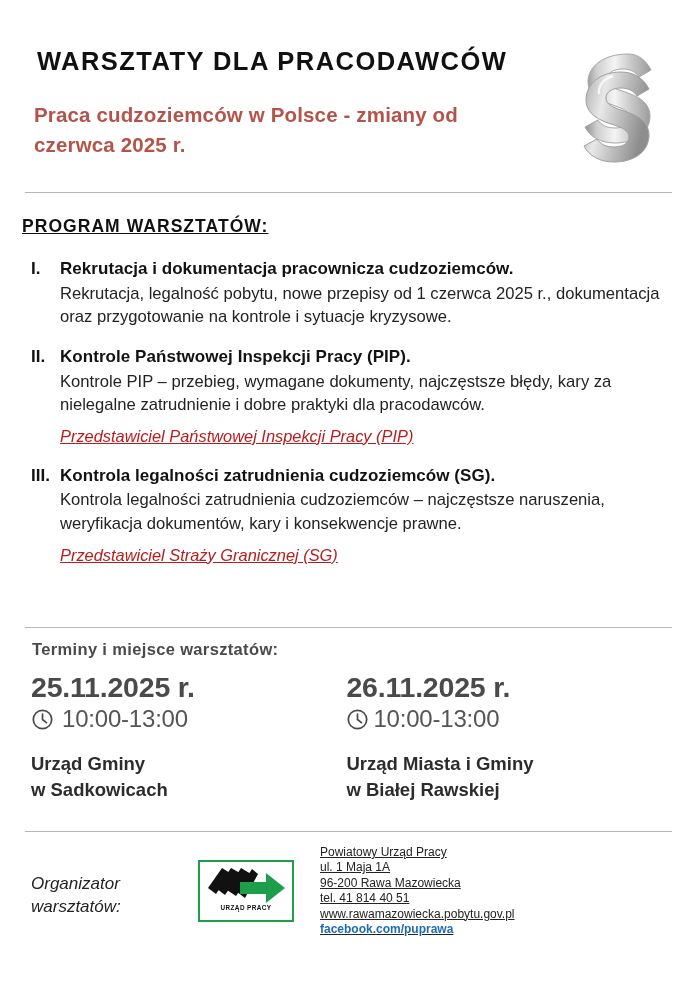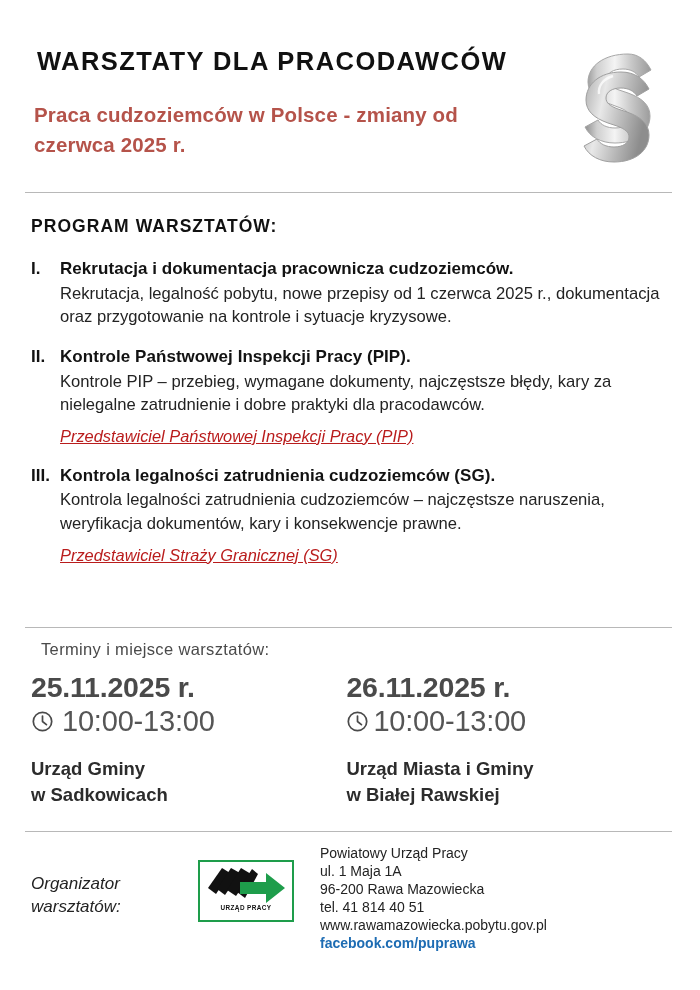--- a/index.html
+++ b/index.html
@@ -70,26 +70,27 @@
     height: 0;
     border-top: 1.4px solid #b8b8b8;
   }
   .rule-1 { top: 192px; }
   .rule-2 { top: 627px; }
   .rule-3 { top: 831px; }
 
   
   .program-heading {
     position: absolute;
-    left: 31px;
+    left: 22px;
     top: 216px;
     font-size: 17.5px;
     font-weight: bold;
     letter-spacing: 1.05px;
     color: #111111;
+    text-decoration: underline;
   }
   .program-list {
     position: absolute;
     left: 0;
     top: 258px;
     width: 700px;
   }
   .prog-item { position: relative; margin-bottom: 17px; }
   .prog-head {
     display: flex;
@@ -122,24 +123,24 @@
     font-style: italic;
     color: #b91c1c;
     line-height: 1.4;
     margin-top: 8px;
     text-decoration: underline;
   }
 
   
   .terminy-label {
     position: absolute;
-    left: 41px;
+    left: 32px;
     top: 640px;
     font-size: 16.5px;
-    font-weight: normal;
+    font-weight: bold;
     color: #4a4a4a;
     letter-spacing: 0.35px;
   }
   .sessions {
     position: absolute;
     left: 0;
     top: 672px;
     width: 596px;
     display: flex;
   }
@@ -158,21 +159,21 @@
     align-items: center;
     margin-top: 4px;
   }
   .clock-icon {
     width: 23px;
     height: 23px;
     flex: none;
     display: block;
   }
   .session-time {
-    font-size: 29px;
+    font-size: 24px;
     color: #555555;
     margin-left: 8px;
     letter-spacing: -0.2px;
     line-height: 1;
   }
   .session.col-2 .session-time { margin-left: 4px; }
   .session-place {
     margin-top: 20px;
     font-size: 18.5px;
     font-weight: bold;
@@ -198,23 +199,24 @@
     height: 62px;
     border: 2.2px solid #1e9d4b;
     background: #ffffff;
     box-sizing: border-box;
   }
   .logo-box svg { display: block; }
   .contact {
     position: absolute;
     left: 320px;
     top: 845px;
-    font-size: 14px;
+    font-size: 12px;
     color: #232323;
     line-height: 1.285;
+    text-decoration: underline;
   }
   .contact .fb {
     color: #1d6cb3;
     font-weight: bold;
   }
   .contact div { white-space: nowrap; }
 </style>
 </head>
 <body>
 

